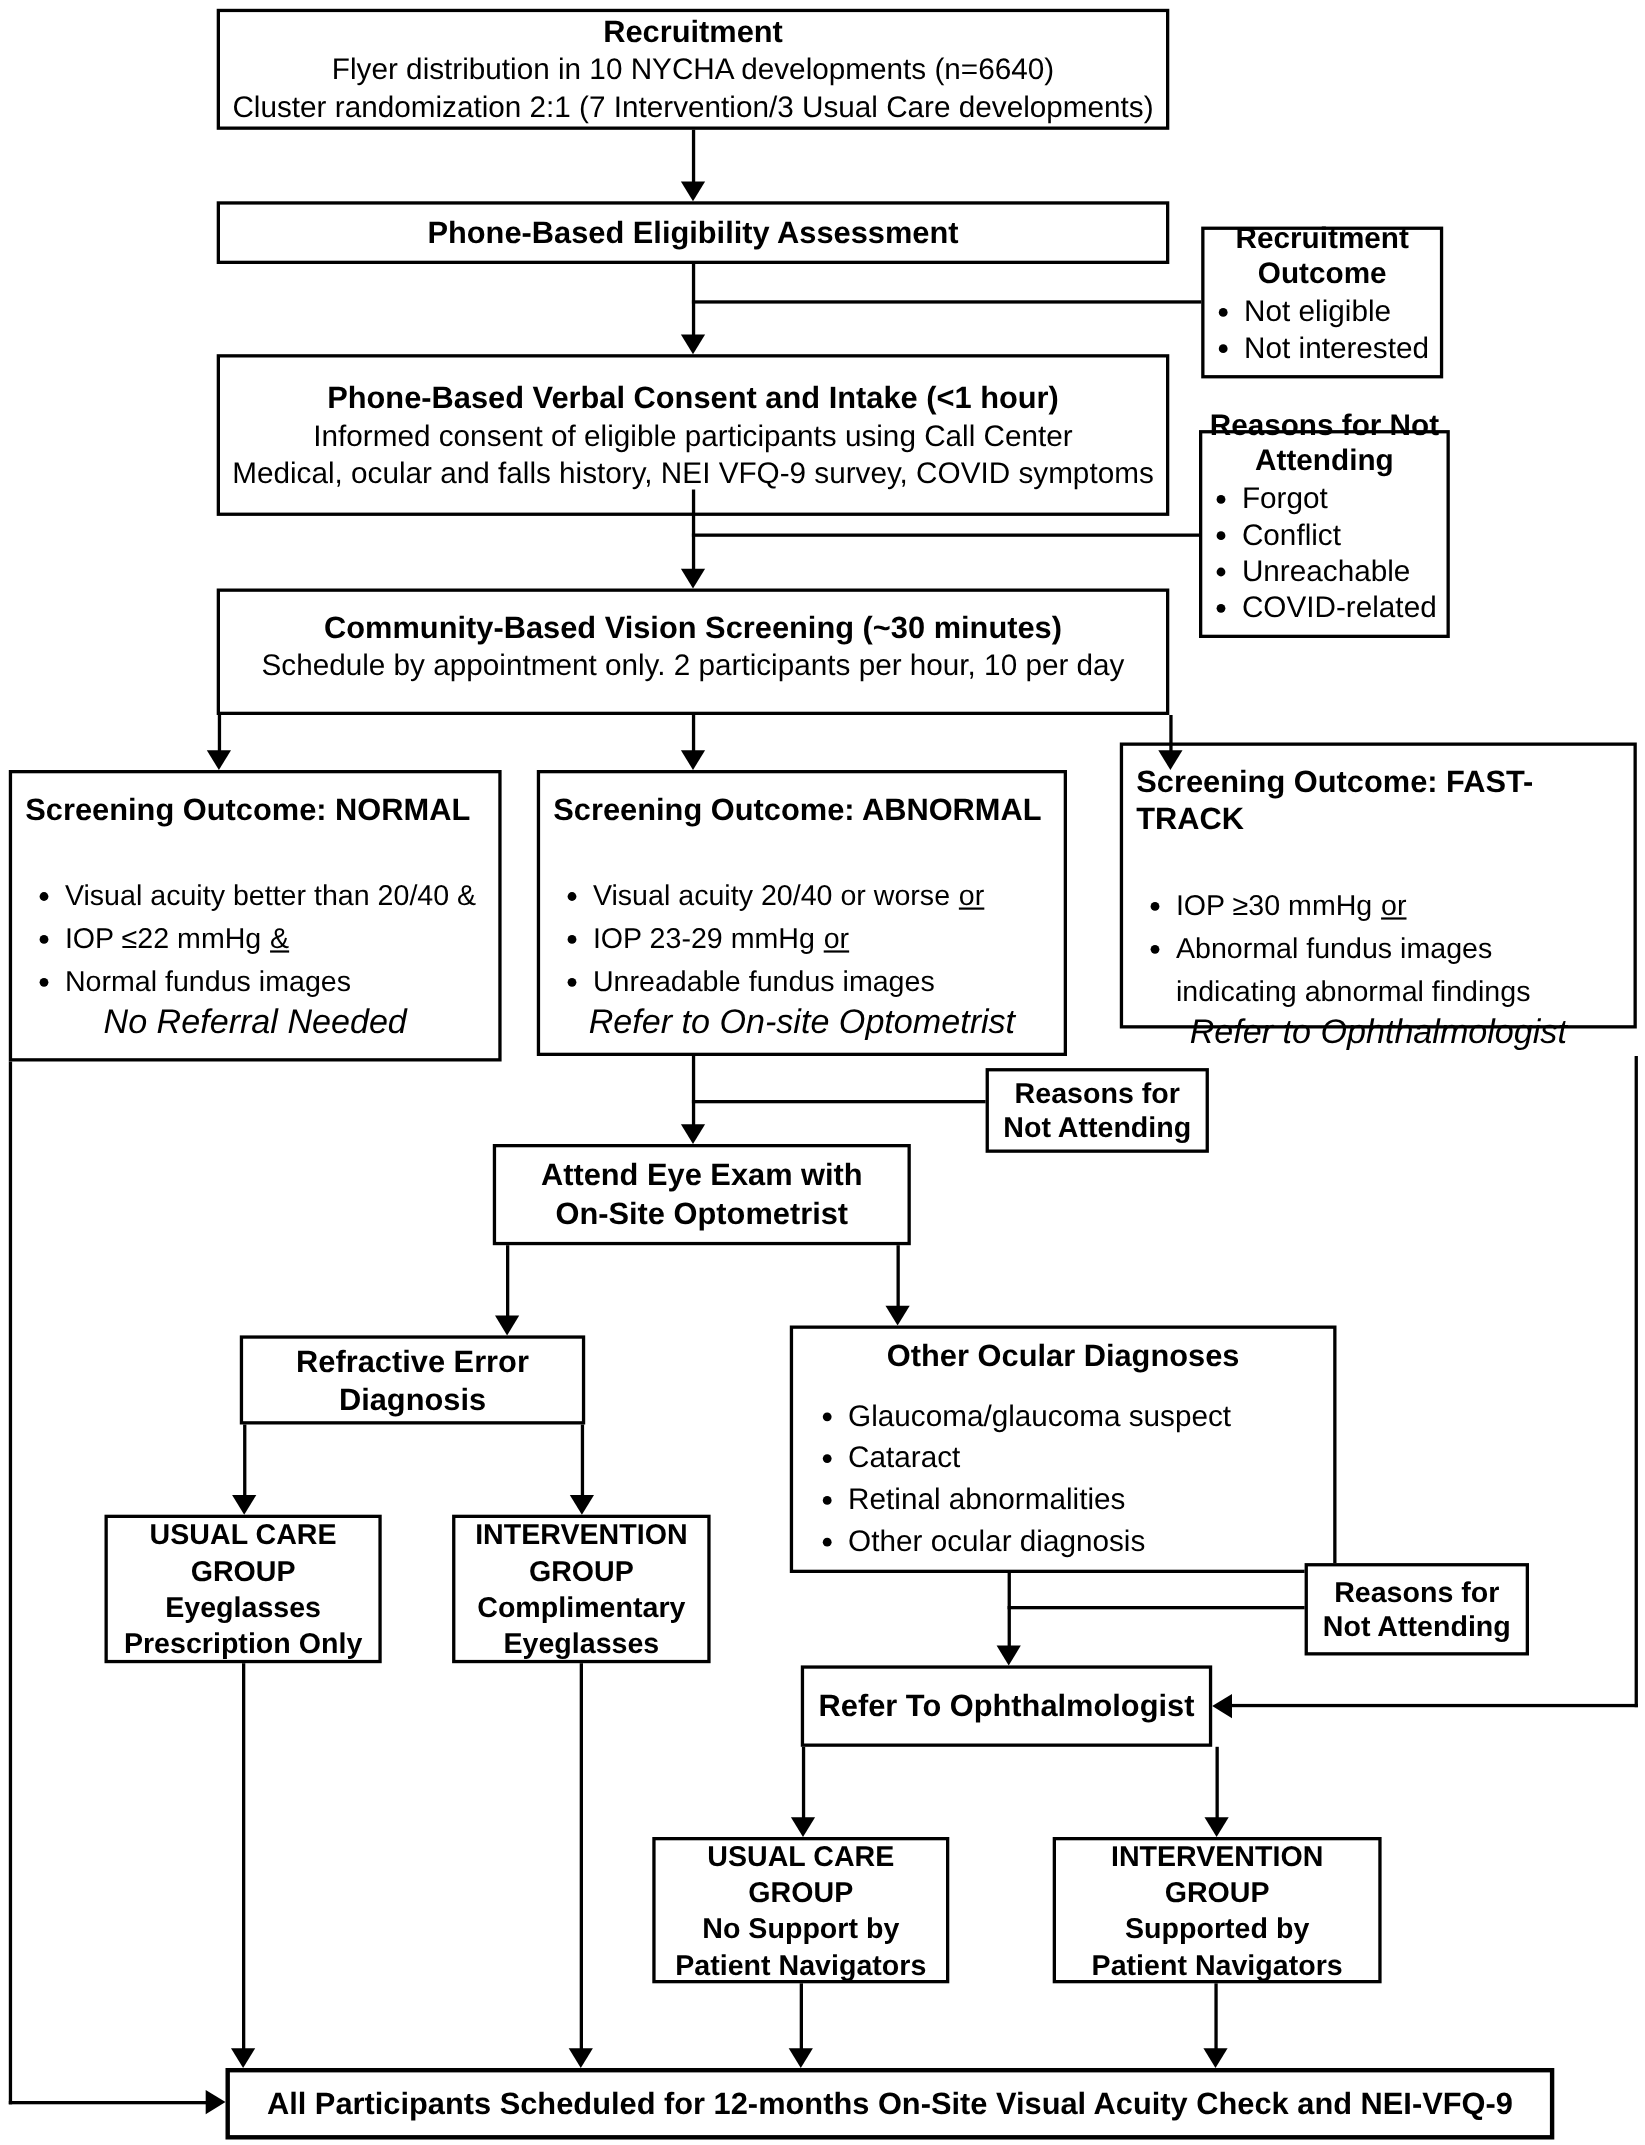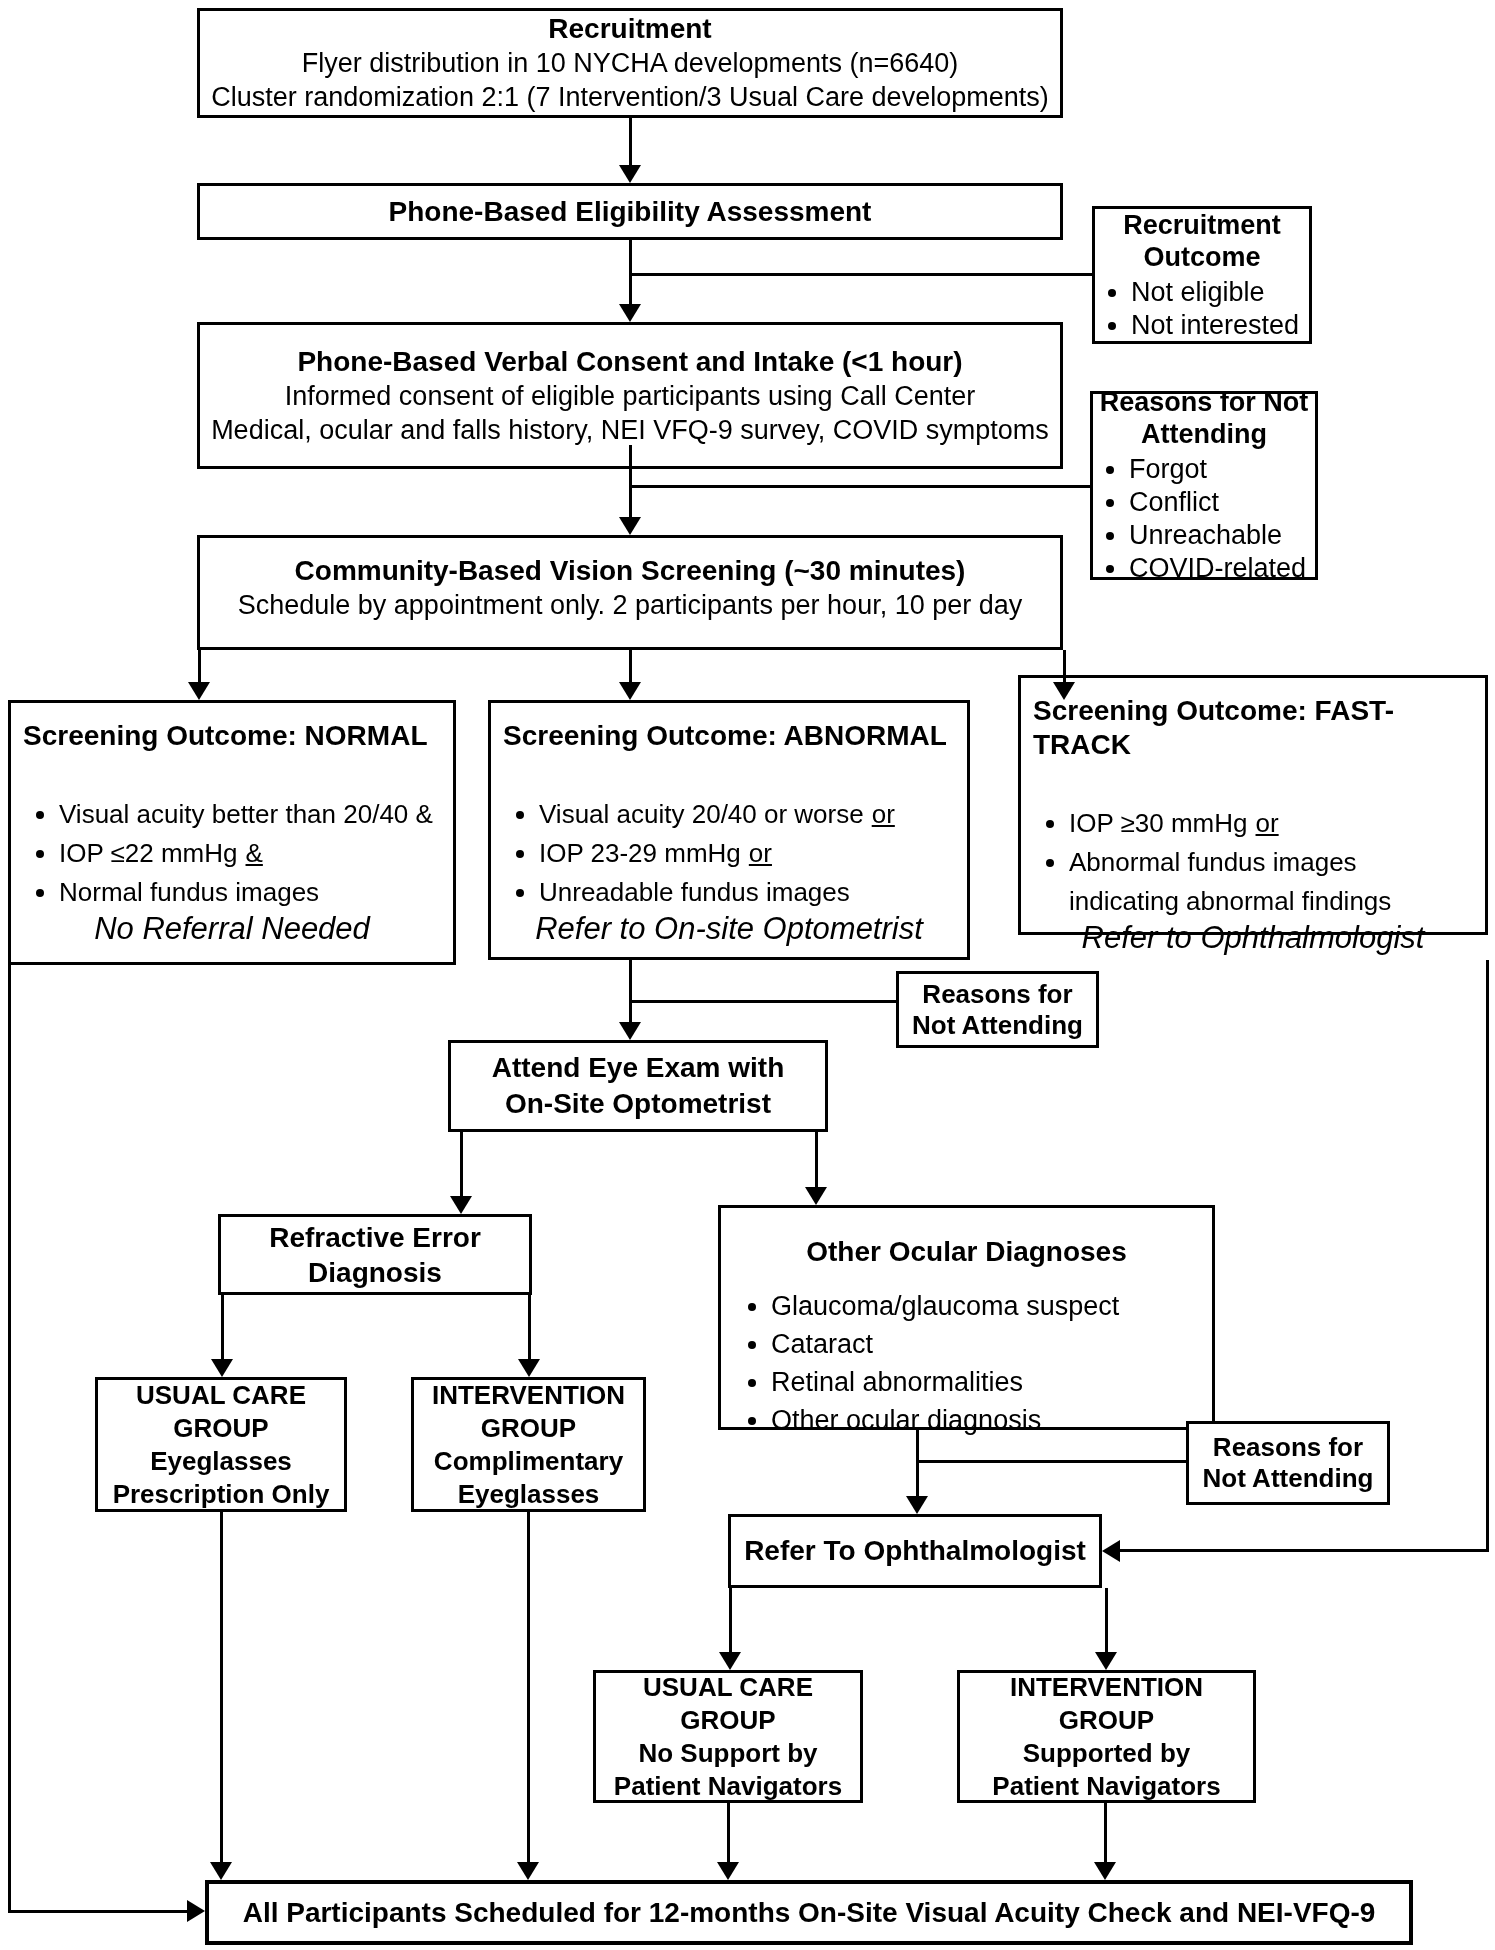--- a/index.html
+++ b/index.html
@@ -10,25 +10,25 @@
   .c{align-items:center;text-align:center}
   .b{font-weight:700}
   .t28{font-size:28px}
   
   .outcome{justify-content:flex-start;padding:16px 12px 10px}
   .outcome .title{font-weight:700;font-size:28px}
   .outcome ul{margin:42px 0 0 0;padding-left:36px;text-align:left;font-size:26px;line-height:39px}
   .outcome .footer{margin-top:auto;margin-bottom:10px;text-align:center;
                    font-weight:400;font-style:italic;font-size:31px}
   
-  .side{padding:8px 4px;justify-content:center}
+  .side{padding:8px 4px;justify-content:flex-end}
   .side .title{text-align:center;font-weight:700;font-size:27px;line-height:32px}
   .side ul{margin:3px 0 0 0;padding-left:32px;text-align:left;font-size:27px;line-height:33px}
   
-  .diag{padding:27px 10px;justify-content:space-between}
+  .diag{padding:27px 10px;justify-content:center}
   .diag .title{text-align:center;font-weight:700;font-size:28px}
   .diag ul{margin:18px 0 0 0;padding-left:40px;text-align:left;font-size:27px;line-height:38px}
   
   .grp{font-weight:700;font-size:26px;line-height:33px;align-items:center;text-align:center;justify-content:center}
   .u{text-decoration:underline;margin-left:8px}
   .ln{position:absolute;background:#000}
   .arr-d{position:absolute;width:0;height:0;border-left:11px solid transparent;
          border-right:11px solid transparent;border-top:18px solid #000}
   .arr-r{position:absolute;width:0;height:0;border-top:11px solid transparent;
          border-bottom:11px solid transparent;border-left:18px solid #000}

